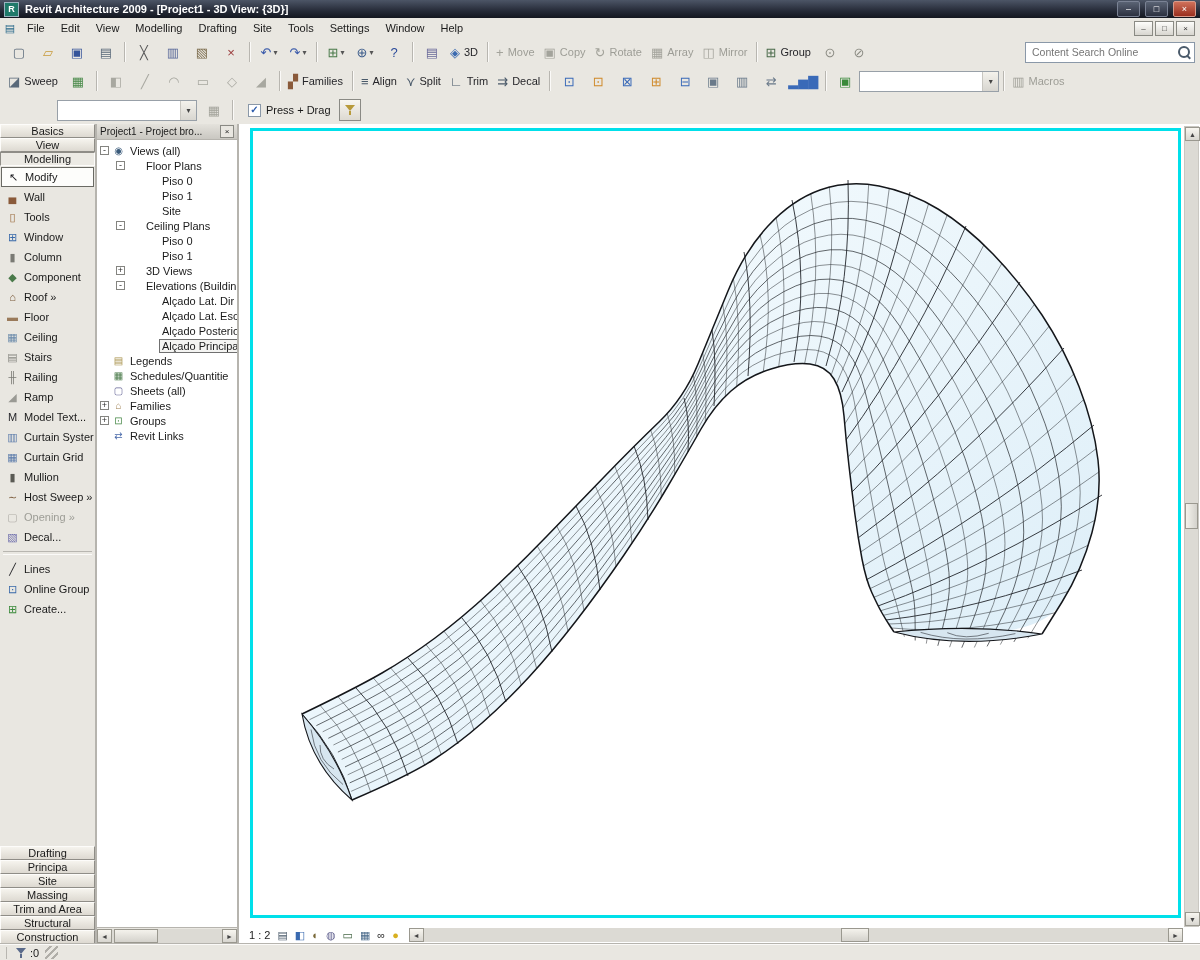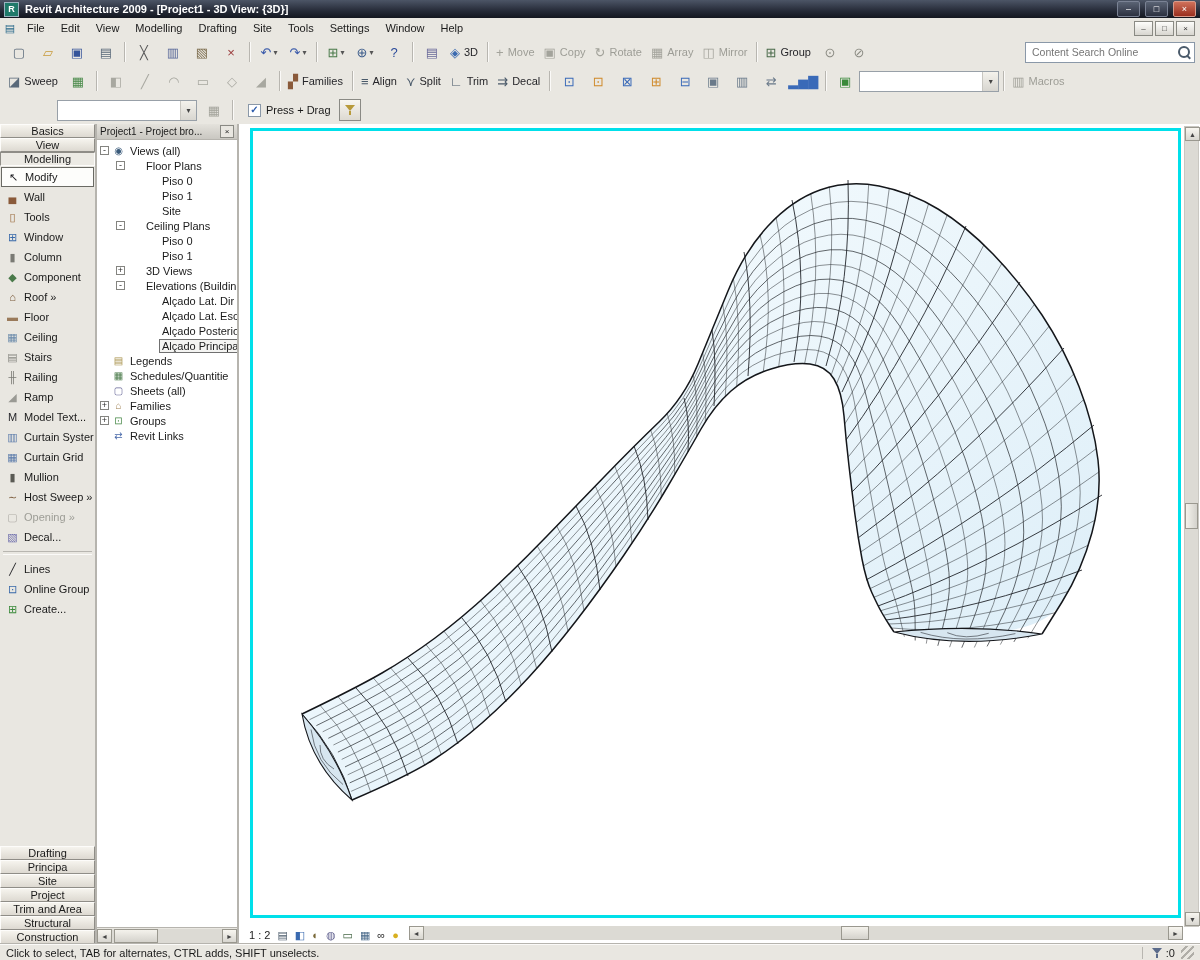--- a/index.html
+++ b/index.html
@@ -75,21 +75,21 @@
 #browser-hscroll{flex:0 0 16px;background:#e9e7e1;border-top:1px solid #b6b4ae;display:flex;align-items:center}
 .scrbtn{width:15px;height:14px;background:linear-gradient(#f8f6f0,#d8d6d0);border:1px solid #9a988f;display:flex;align-items:center;justify-content:center;font-size:7px;color:#444;box-sizing:border-box;flex:0 0 auto}
 .scrtrack{flex:1;height:14px;background:#dcdad4;position:relative}
 .scrthumb{position:absolute;top:0;height:14px;background:linear-gradient(#f4f2ec,#d4d2cc);border:1px solid #9a988f;box-sizing:border-box}
 #bthumb{left:2px;width:44px}
 
 #viewport{left:239px;top:124px;right:0;bottom:16px;background:#fff}
 #canvas{position:absolute;left:0;top:0;right:17px;bottom:18px;background:#fff}
 #crop-border{position:absolute;left:11px;top:4px;width:931px;height:790px;border:3px solid #00e0ea;box-sizing:border-box}
 #model-svg{position:absolute;left:0;top:0;width:100%;height:100%}
-#vp-bottom{position:absolute;left:0;bottom:0;height:18px;right:17px;display:flex;background:#fff}
+#vp-bottom{position:absolute;left:0;bottom:0;height:18px;right:17px;display:flex;align-items:center;background:#fff}
 #view-controls{display:flex;align-items:center;gap:7px;padding:0 10px;height:100%;background:#fff;flex:0 0 auto}
 #scale-label{color:#222}
 .vcicon{font-size:11px}
 #hthumb{left:56%;width:28px}
 #vscroll{position:absolute;top:2px;right:1px;width:15px;bottom:17px;background:#e5e3dd;border:1px solid #c9c7c1;display:flex;flex-direction:column;box-sizing:border-box}
 .vtrack{flex:1;width:13px;background:#dcdad4;position:relative}
 .vthumb{position:absolute;left:0;right:0;top:47%;height:26px;background:linear-gradient(90deg,#f4f2ec,#d4d2cc);border:1px solid #9a988f;box-sizing:border-box}
 
 #statusbar{left:0;right:0;bottom:0;height:16px;background:#e9e7e1;border-top:1px solid #fbfaf8;box-shadow:0 -1px 0 #b6b4ae;display:flex;align-items:center;padding:0 6px;gap:6px;box-sizing:border-box}
 #sb-msg{flex:1;white-space:nowrap;overflow:hidden}
@@ -495,21 +495,21 @@
   <div class="dtab">
         <span>Drafting</span>
       </div>
       <div class="dtab">
         <span>Principa</span>
       </div>
       <div class="dtab">
         <span>Site</span>
       </div>
       <div class="dtab">
-        <span>Project</span>
+        <span>Massing</span>
       </div>
       <div class="dtab">
         <span>Trim and Area</span>
       </div>
       <div class="dtab">
         <span>Structural</span>
       </div>
       <div class="dtab">
         <span>Construction</span>
       </div>
@@ -767,19 +767,18 @@
   <div id="vscroll">
     <span class="scrbtn">▲</span>
     <div class="scrtrack vtrack">
         <span class="scrthumb vthumb"></span>
       </div>
     <span class="scrbtn">▼</span>
   </div>
 </div>
 
 <div id="statusbar" class="abs">
-  <span id="sb-msg">Click to select, TAB for alternates, CTRL adds, SHIFT unselects.</span>
   <span id="sb-filter">
     <span class="funnel gray"></span>
     <span>:0</span>
   </span>
   <span id="sb-grip"></span>
 </div>
 
 </body></html>

